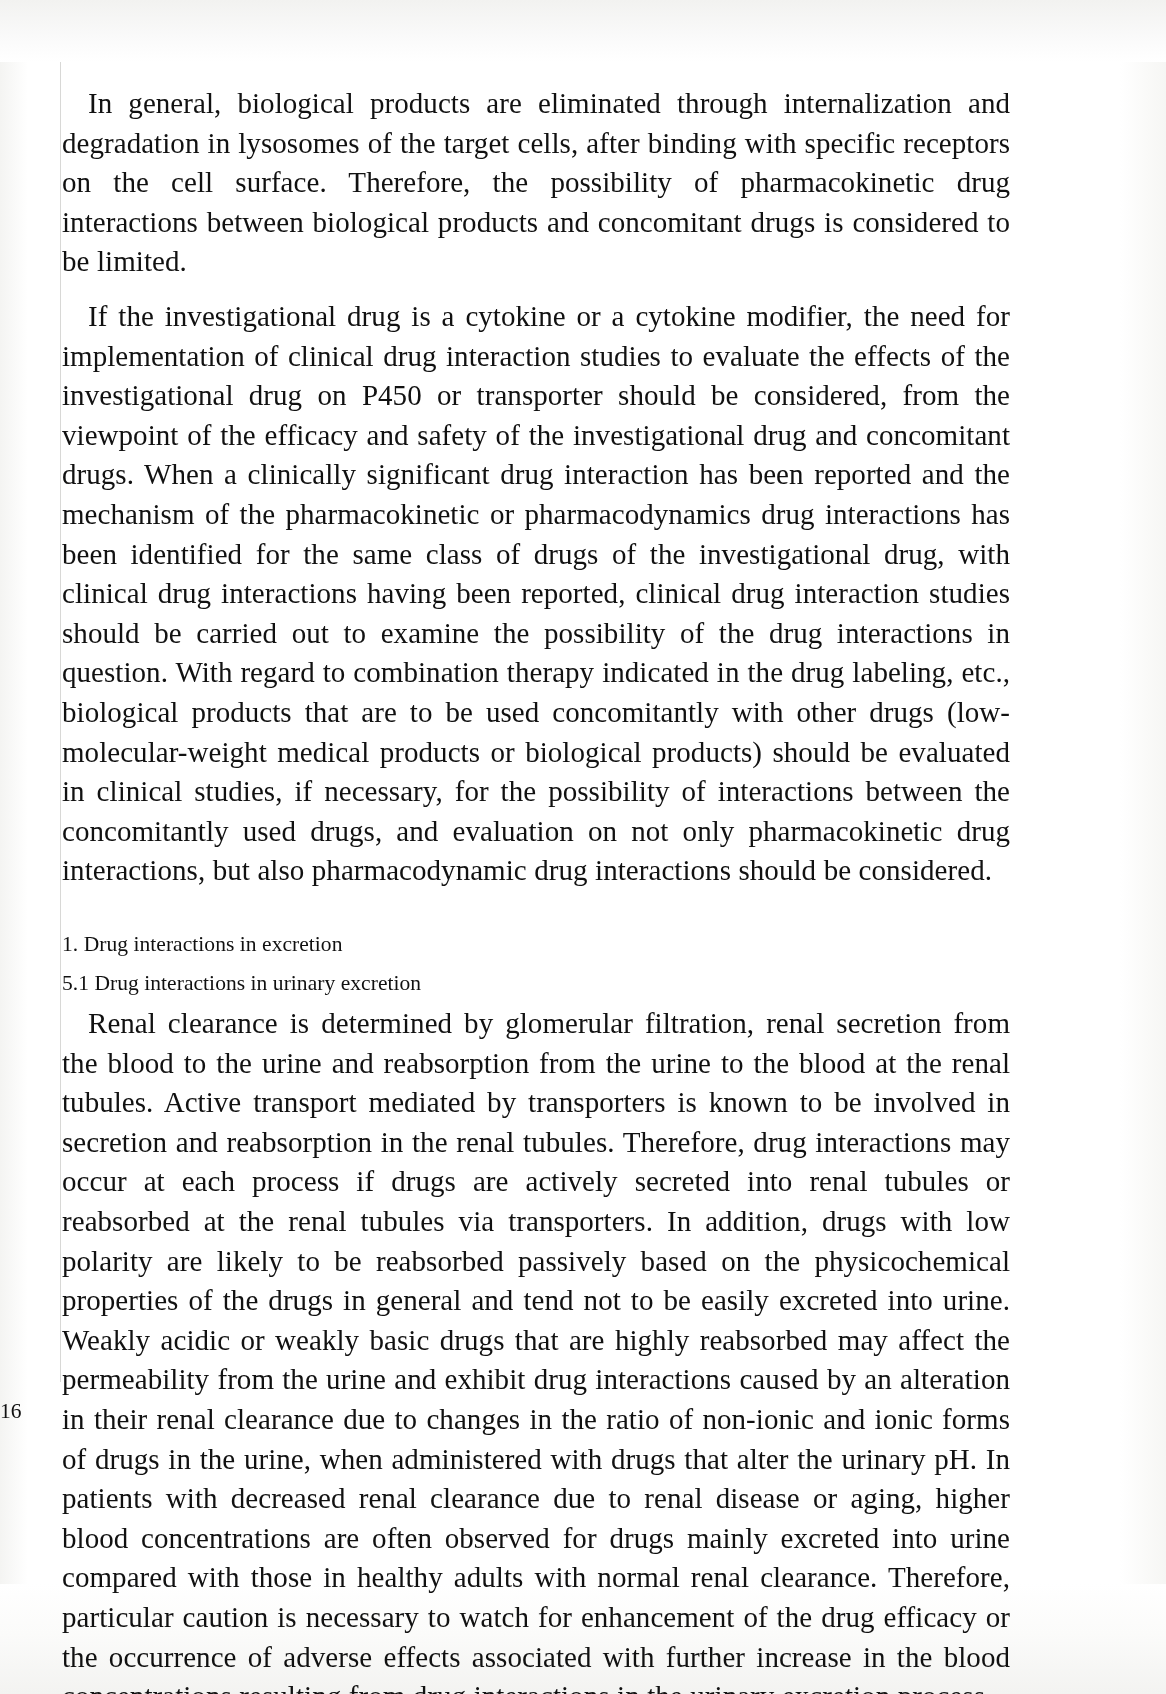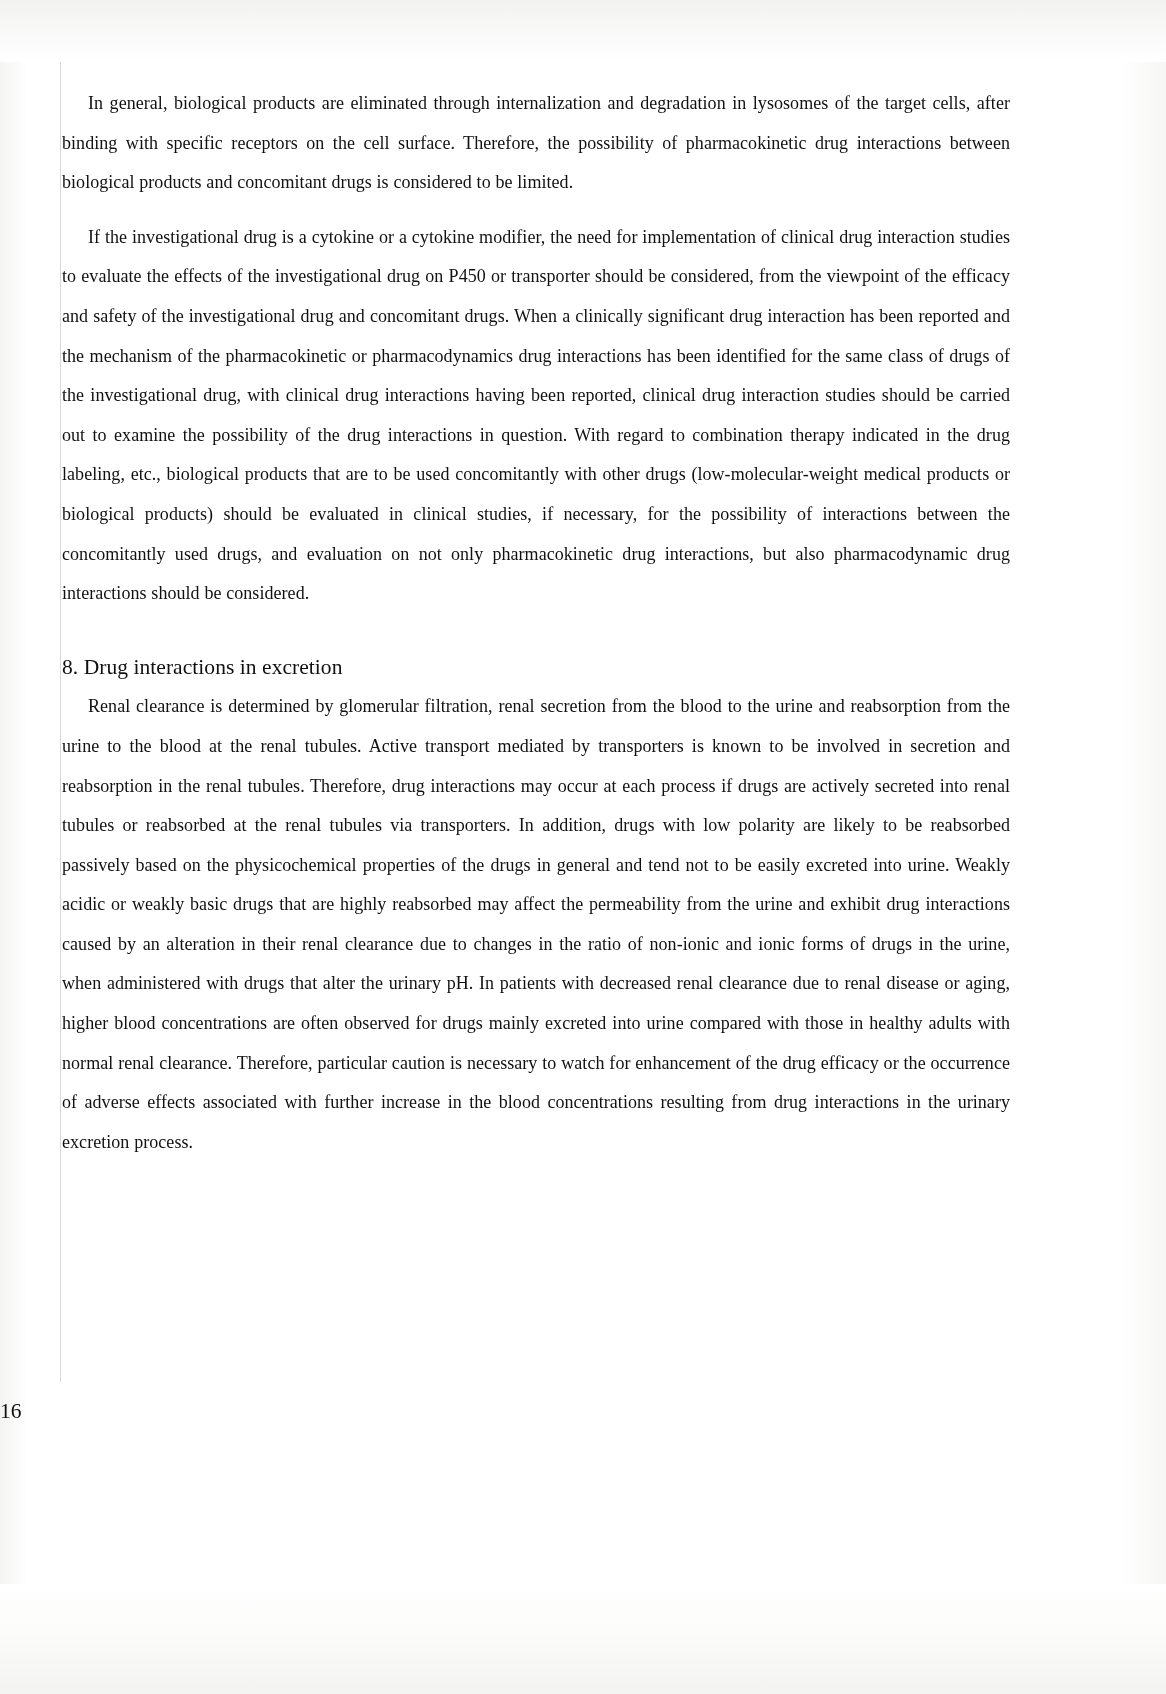--- a/index.html
+++ b/index.html
@@ -47,21 +47,21 @@
 
   .content {
     position: absolute;
     left: 62px;
     top: 84px;
     width: 948px;
   }
 
   p.body-text {
     margin: 0;
-    font-size: 18px;
+    font-size: 29px;
     line-height: 39.6px;
     text-align: justify;
     text-justify: inter-word;
     letter-spacing: 0.05px;
     word-spacing: 0.2px;
   }
   p.body-text.indent {
     text-indent: 26px;
   }
   p.body-text + p.body-text {
@@ -101,20 +101,21 @@
 <div class="page-bottom-shade"></div>
 <div class="page-edge-left"></div>
 
 <div class="content">
 
   <p class="body-text indent">In general, biological products are eliminated through internalization and degradation in lysosomes of the target cells, after binding with specific receptors on the cell surface. Therefore, the possibility of pharmacokinetic drug interactions between biological products and concomitant drugs is considered to be limited.</p>
 
   <p class="body-text indent">If the investigational drug is a cytokine or a cytokine modifier, the need for implementation of clinical drug interaction studies to evaluate the effects of the investigational drug on P450 or transporter should be considered, from the viewpoint of the efficacy and safety of the investigational drug and concomitant drugs. When a clinically significant drug interaction has been reported and the mechanism of the pharmacokinetic or pharmacodynamics drug interactions has been identified for the same class of drugs of the investigational drug, with clinical drug interactions having been reported, clinical drug interaction studies should be carried out to examine the possibility of the drug interactions in question. With regard to combination therapy indicated in the drug labeling, etc., biological products that are to be used concomitantly with other drugs (low-molecular-weight medical products or biological products) should be evaluated in clinical studies, if necessary, for the possibility of interactions between the concomitantly used drugs, and evaluation on not only pharmacokinetic drug interactions, but also pharmacodynamic drug interactions should be considered.</p>
 
   <div class="heading-block">
-    <h2 class="section-heading">8. Drug interactions in excretion</h2>
+    <h2 class="section-heading">1. Drug interactions in excretion</h2>
+    <h3 class="subsection-heading">5.1 Drug interactions in urinary excretion</h3>
   </div>
 
   <p class="body-text indent">Renal clearance is determined by glomerular filtration, renal secretion from the blood to the urine and reabsorption from the urine to the blood at the renal tubules. Active transport mediated by transporters is known to be involved in secretion and reabsorption in the renal tubules. Therefore, drug interactions may occur at each process if drugs are actively secreted into renal tubules or reabsorbed at the renal tubules via transporters. In addition, drugs with low polarity are likely to be reabsorbed passively based on the physicochemical properties of the drugs in general and tend not to be easily excreted into urine. Weakly acidic or weakly basic drugs that are highly reabsorbed may affect the permeability from the urine and exhibit drug interactions caused by an alteration in their renal clearance due to changes in the ratio of non-ionic and ionic forms of drugs in the urine, when administered with drugs that alter the urinary pH. In patients with decreased renal clearance due to renal disease or aging, higher blood concentrations are often observed for drugs mainly excreted into urine compared with those in healthy adults with normal renal clearance. Therefore, particular caution is necessary to watch for enhancement of the drug efficacy or the occurrence of adverse effects associated with further increase in the blood concentrations resulting from drug interactions in the urinary excretion process.</p>
 
 </div>
 
 <div class="page-number">16</div>
 
 </body></html>

